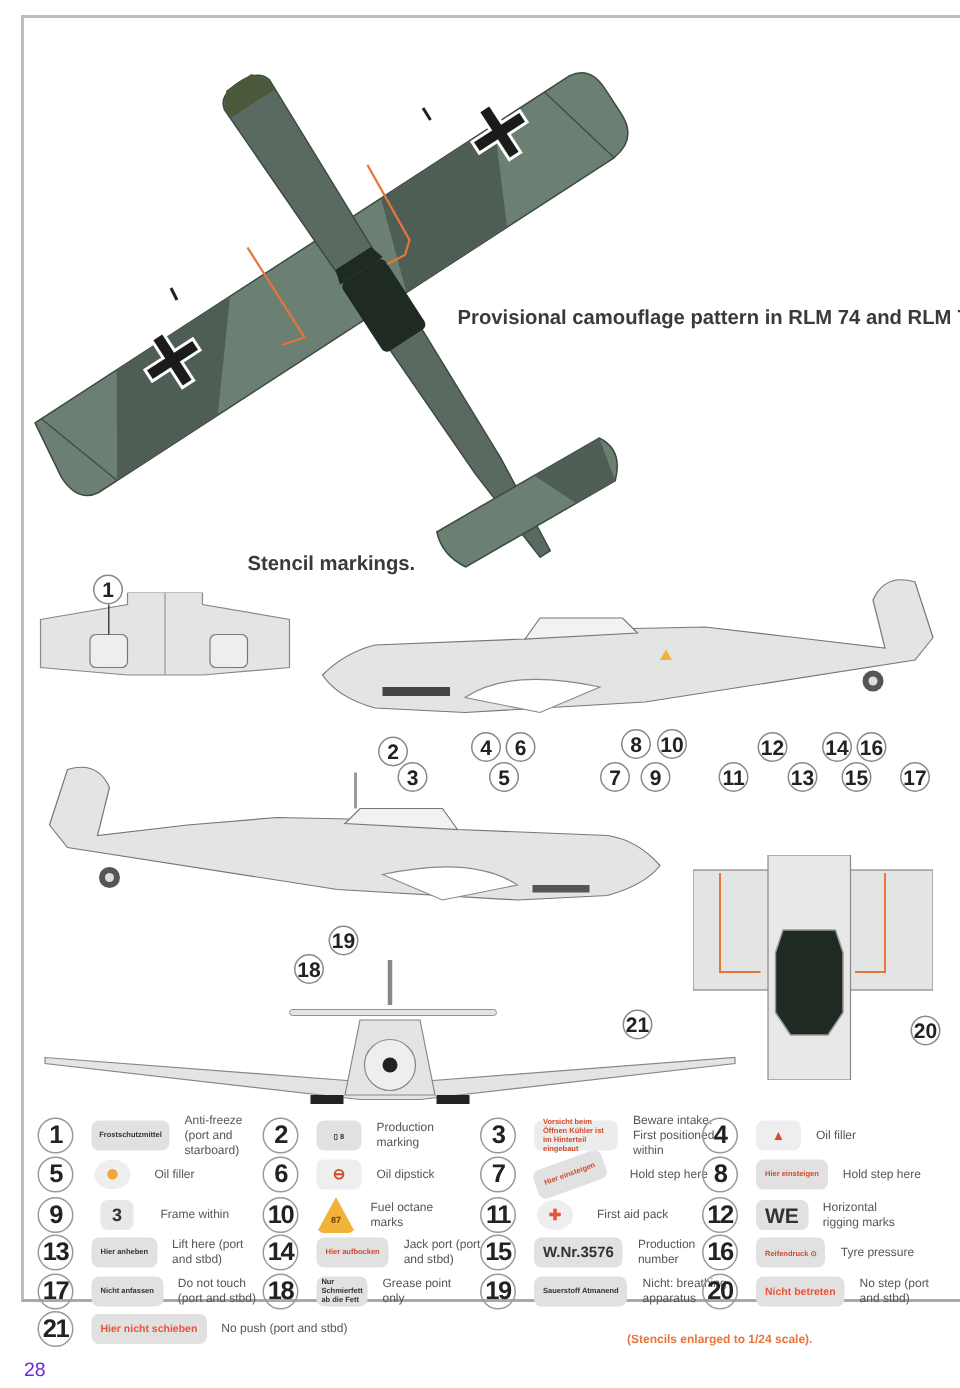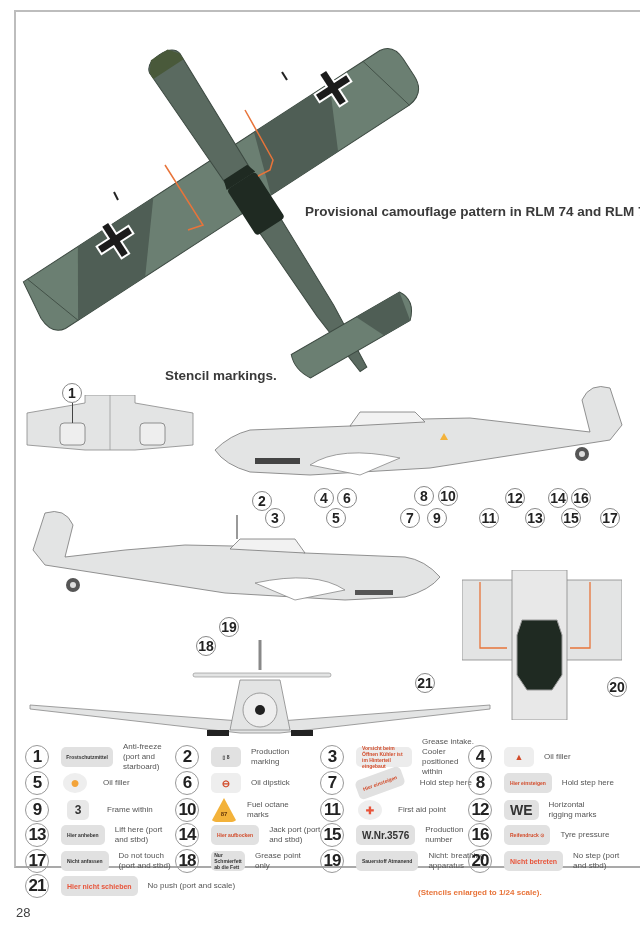--- a/index.html
+++ b/index.html
@@ -9,21 +9,21 @@
   .title-main { left:305px; top:204px; font-size:13.5px; font-weight:bold; color:#3a3a3a; white-space:nowrap; }
   .title-stencil { left:165px; top:368px; font-size:13.5px; font-weight:bold; color:#3a3a3a; white-space:nowrap; }
   .callout { position:absolute; width:20px; height:20px; border-radius:50%; border:1px solid #888; background:#fff; font-size:14px; font-weight:bold; color:#222; display:flex; align-items:center; justify-content:center; box-sizing:border-box; }
   .leader { position:absolute; width:1px; background:#444; }
   
   .legend-row { position:absolute; height:30px; display:flex; align-items:center; }
   .num { width:24px; height:24px; border-radius:50%; border:1px solid #999; display:flex; align-items:center; justify-content:center; font-size:17px; font-weight:bold; color:#222; box-sizing:border-box; flex:none; letter-spacing:-1px; }
   .swatch { margin-left:12px; height:20px; min-width:30px; padding:0 6px; background:#e1e1e1; border-radius:5px; display:flex; align-items:center; justify-content:center; font-size:5px; color:#333; font-weight:bold; flex:none; box-sizing:border-box; }
   .desc { margin-left:10px; font-size:8px; line-height:10px; color:#555; }
   .scale-note { left:418px; top:888px; font-size:8px; font-weight:bold; color:#e8743a; }
-  .page-num { left:16px; top:905px; font-size:13px; color:#404040; }
+  .page-num { left:16px; top:905px; font-size:13px; color:#6d28d9; }
 </style>
 </head>
 <body>
 
 <div class="frame"></div>
 
 <svg class="abs" style="left:0;top:0" width="640" height="400">
 
   <g transform="translate(220,190) rotate(-33)">
     <path d="M-215,-30 L210,-30 Q225,-28 225,-10 L225,10 Q225,30 205,32 L-205,32 Q-220,30 -220,10 Z" fill="#6b7f72" stroke="#3d4a42" stroke-width="1"></path>
@@ -146,21 +146,21 @@
     <div class="desc" style="width:50px">Anti-freeze (port and starboard)</div>
   </div>
   <div class="legend-row" style="left:175px;top:742px">
     <div class="num">2</div>
     <div class="swatch">▯ 8</div>
     <div class="desc" style="width:60px">Production marking</div>
   </div>
   <div class="legend-row" style="left:320px;top:742px">
     <div class="num">3</div>
     <div class="swatch" style="width:56px;background:#ececec;color:#d24b2a">Vorsicht beim Öffnen Kühler ist im Hinterteil eingebaut</div>
-    <div class="desc" style="width:55px">Grease intake. Cooler positioned within</div>
+    <div class="desc" style="width:55px">Beware intake. First positioned within</div>
   </div>
   <div class="legend-row" style="left:468px;top:742px">
     <div class="num">4</div>
     <div class="swatch" style="color:#d24b2a;font-size:9px;background:#eee">▲</div>
     <div class="desc">Oil filler</div>
   </div>
 
   <div class="legend-row" style="left:25px;top:768px">
     <div class="num">5</div>
     <div class="swatch" style="color:#f3a43a;font-size:16px;background:#eee;border-radius:50%;min-width:24px;width:24px;margin-left:14px">●</div>
@@ -188,21 +188,21 @@
     <div class="desc" style="margin-left:18px">Frame within</div>
   </div>
   <div class="legend-row" style="left:175px;top:795px">
     <div class="num">10</div>
     <div class="swatch" style="font-size:6px;background:#f3b23a;color:#6a3a0a;clip-path:polygon(50% 0,100% 100%,0 100%);min-width:26px;height:24px;padding-top:8px">87</div>
     <div class="desc" style="width:55px">Fuel octane marks</div>
   </div>
   <div class="legend-row" style="left:320px;top:795px">
     <div class="num">11</div>
     <div class="swatch" style="color:#e8543a;font-size:10px;background:#eee;border-radius:50%;min-width:24px;width:24px;margin-left:14px">✚</div>
-    <div class="desc" style="margin-left:16px">First aid point</div>
+    <div class="desc" style="margin-left:16px">First aid pack</div>
   </div>
   <div class="legend-row" style="left:468px;top:795px">
     <div class="num">12</div>
     <div class="swatch" style="font-size:14px">WE</div>
     <div class="desc" style="width:55px">Horizontal rigging marks</div>
   </div>
 
   <div class="legend-row" style="left:25px;top:820px">
     <div class="num">13</div>
     <div class="swatch">Hier anheben</div>
@@ -241,18 +241,18 @@
   </div>
   <div class="legend-row" style="left:468px;top:846px">
     <div class="num">20</div>
     <div class="swatch" style="color:#e8543a;font-size:7px;min-width:54px">Nicht betreten</div>
     <div class="desc" style="width:55px">No step (port and stbd)</div>
   </div>
 
   <div class="legend-row" style="left:25px;top:871px">
     <div class="num">21</div>
     <div class="swatch" style="color:#e8543a;font-size:7px;min-width:76px">Hier nicht schieben</div>
-    <div class="desc">No push (port and scale)</div>
+    <div class="desc">No push (port and stbd)</div>
   </div>
 </div>
 
 <div class="abs scale-note">(Stencils enlarged to 1/24 scale).</div>
 <div class="abs page-num">28</div>
 
 </body></html>

